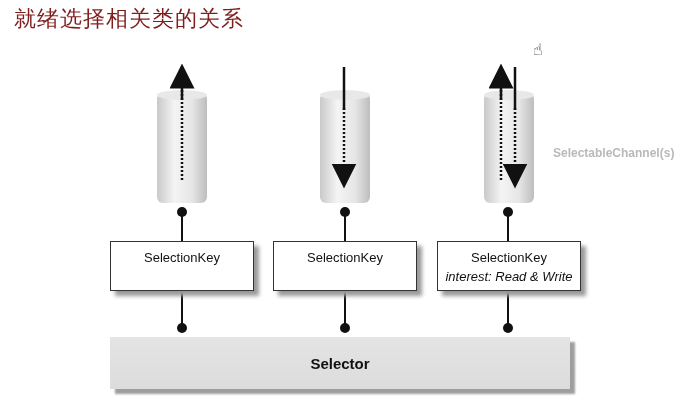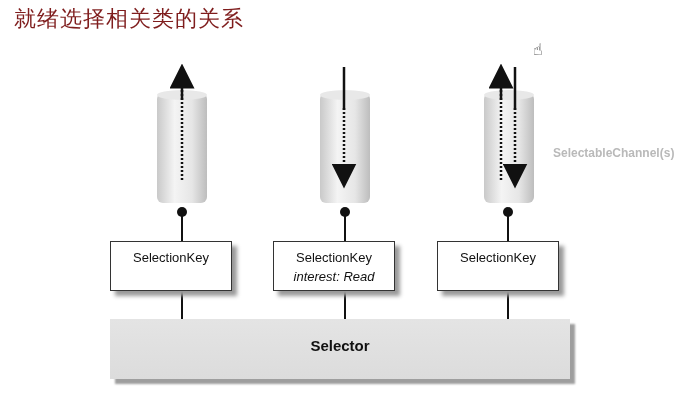--- a/index.html
+++ b/index.html
@@ -1,23 +1,23 @@
 <!DOCTYPE html>
 <html><head>
 <meta charset="utf-8">
 <style>
   html, body { margin:0; padding:0; background:#ffffff; }
   body { width:698px; height:404px; position:relative; overflow:hidden; font-family:"DejaVu Sans", sans-serif; }
   .title { position:absolute; left:14px; top:4px; font-size:22px; color:#7f1d1d; letter-spacing:1px; font-family:"DejaVu Sans", sans-serif; }
   .cursor { position:absolute; left:533px; top:40px; font-size:16px; color:#333; }
   svg { position:absolute; left:0; top:0; }
   .channel-label { position:absolute; left:553px; top:146px; font-size:12px; font-weight:bold; color:#b9b9b9; font-family:"Liberation Sans", sans-serif;text-align:center; }
-  .key { position:absolute; top:241px; width:122px; height:50px; background:#fff; border:1.5px solid #333; box-shadow:5px 5px 4px #9a9a9a; text-align:center; font-family:"Liberation Sans Narrow","Liberation Sans", sans-serif; font-size:13px; color:#111; box-sizing:border-box; padding-top:6px; line-height:19px; }
+  .key { position:absolute; top:241px; width:144px; height:50px; background:#fff; border:1.5px solid #333; box-shadow:5px 5px 4px #9a9a9a; text-align:center; font-family:"Liberation Sans Narrow","Liberation Sans", sans-serif; font-size:13px; color:#111; box-sizing:border-box; padding-top:6px; line-height:19px; }
   .key .interest { font-style:italic; }
-  .selector { position:absolute; left:110px; top:319px; width:460px; height:60px; background:linear-gradient(#e4e4e4,#dcdcdc); box-shadow:5px 5px 2px #9e9e9e;text-decoration:underline; }
+  .selector { position:absolute; left:110px; top:337px; width:460px; height:52px; background:linear-gradient(#e4e4e4,#dcdcdc); box-shadow:5px 5px 2px #9e9e9e;text-decoration:underline; }
   .selector-label { position:absolute; left:0; right:0; top:18px; text-align:center; font-weight:bold; font-size:15px; color:#111; font-family:"Liberation Sans", sans-serif; }
 </style>
 </head>
 <body>
 
 <div class="title">就绪选择相关类的关系</div>
 <div class="cursor">☝</div>
 
 <svg width="698" height="404">
   <defs>
@@ -68,21 +68,21 @@
   </g>
 </svg>
 
 <div class="channel-label">SelectableChannel(s)</div>
 
 <div class="key" style="left:110px;">
   <div>SelectionKey</div>
 </div>
 <div class="key" style="left:273px;">
   <div>SelectionKey</div>
-  <div class="interest">interest: Read</div>
 </div>
 <div class="key" style="left:437px;">
   <div>SelectionKey</div>
+  <div class="interest">interest: Read &amp; Write</div>
 </div>
 
 <div class="selector">
   <div class="selector-label">Selector</div>
 </div>
 
 </body></html>

